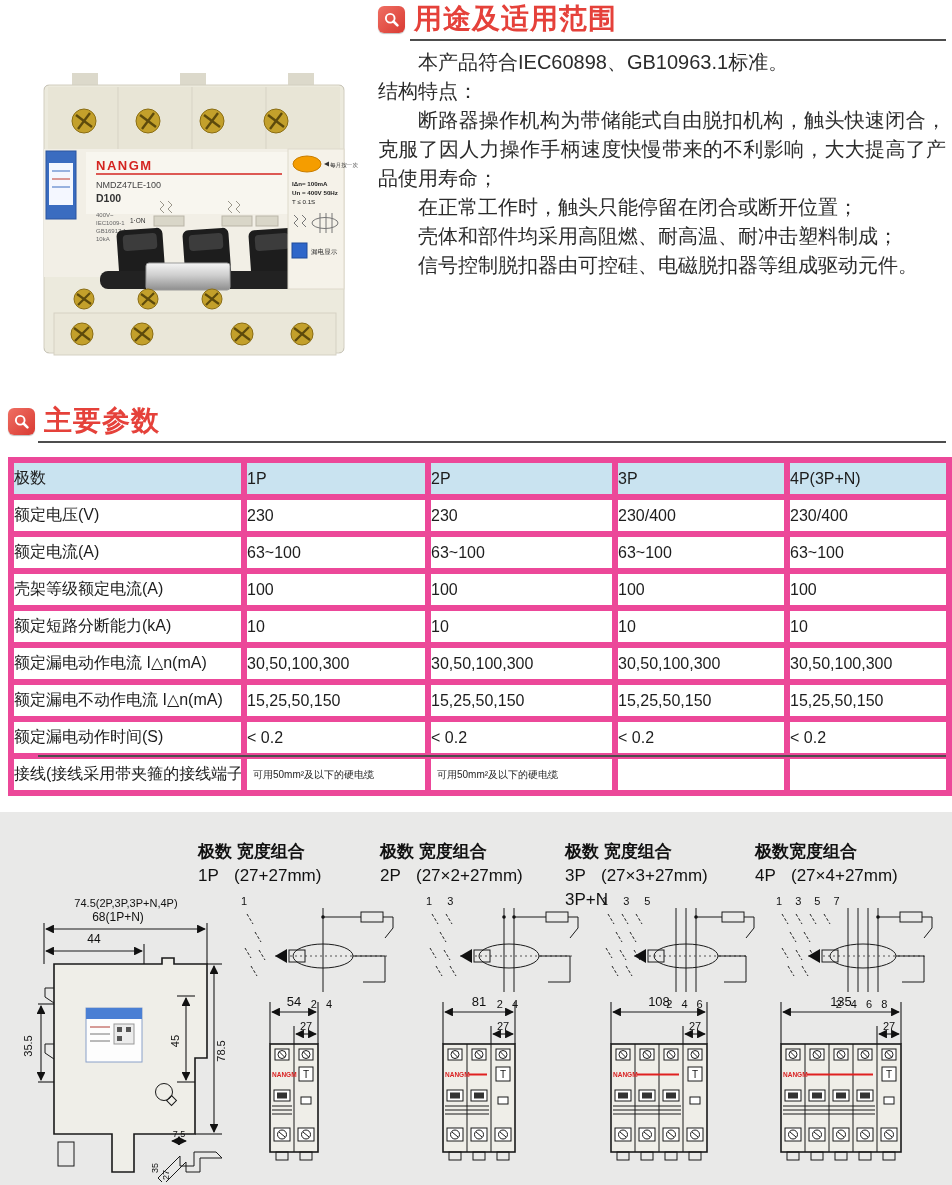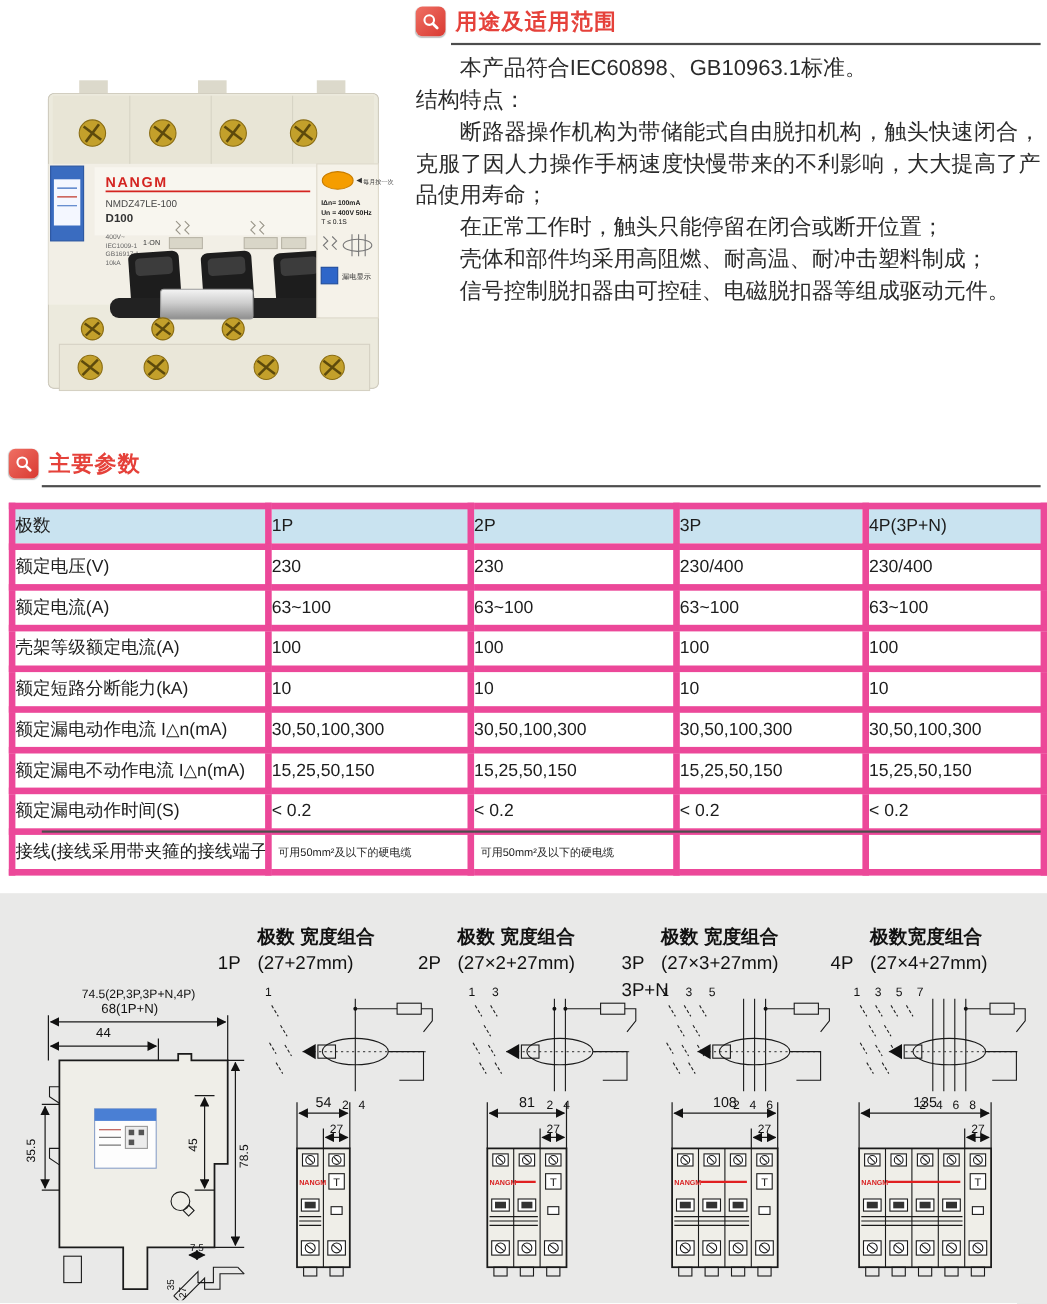--- a/index.html
+++ b/index.html
@@ -3,21 +3,21 @@
 <meta charset="utf-8">
 <style>
   html,body{margin:0;padding:0;}
   body{width:952px;height:1185px;background:#fff;font-family:"Liberation Sans","DejaVu Sans",sans-serif;}
   .page{position:relative;width:952px;height:1185px;background:#fff;overflow:hidden;}
 
   
   .sec-head{display:flex;align-items:center;gap:9px;height:34px;}
   .sec-icon{width:27px;height:27px;border-radius:6px;background:linear-gradient(135deg,#ef6f63,#d93a32);
             display:flex;align-items:center;justify-content:center;flex:0 0 auto;box-shadow:0 1px 1px rgba(0,0,0,.25);}
-  .sec-title{color:#e5413a;font-size:20px;font-weight:bold;letter-spacing:1px;white-space:nowrap;}
+  .sec-title{color:#e5413a;font-size:28px;font-weight:bold;letter-spacing:1px;white-space:nowrap;}
   .sec-rule{border-bottom:2px solid #4d4d4d;margin-top:3px;}
 
   
   .section-usage{position:absolute;left:378px;top:2px;width:568px;}
   .section-usage .sec-rule{margin-left:32px;}
   .usage-text{margin-top:7px;}
   .usage-text p{margin:0;font-size:20px;line-height:29px;color:#2b2b2b;text-align:justify;text-indent:2em;}
   .usage-text p.noindent{text-indent:0;}
 
   
@@ -26,21 +26,21 @@
   table.params th,table.params td{border:6px solid #ec4899;height:31px;padding:0;overflow:hidden;white-space:nowrap;}
   table.params thead th{background:#c9e3f0;font-weight:normal;text-align:left;}
   .cell-label{padding-left:13px;text-align:left;}
   .cell-val{padding-left:44px;text-align:left;}
   tr.wiring-row .cell-val{padding-left:6px;font-size:10px;}
 
   
   .section-dims{position:absolute;left:8px;top:752px;width:938px;}
   .panel{position:absolute;left:0;top:812px;width:952px;height:373px;background:#e9e9e8;}
   .col-head{position:absolute;top:28px;font-size:17px;line-height:24px;color:#111;white-space:nowrap;}
-  .col-head .l1{font-weight:bold;margin-left:36px;}
+  .col-head .l1{font-weight:bold;}
   .col-head .pole{display:inline-block;min-width:36px;}
   .schem{position:absolute;top:80px;}
   .front{position:absolute;top:170px;}
   .sideview{position:absolute;left:14px;top:84px;}
   .photo{position:absolute;left:26px;top:33px;}
 
   svg text{font-family:"Liberation Sans","DejaVu Sans",sans-serif;}
   .dline{stroke:#1a1a1a;stroke-width:1.1;fill:none;}
   .bold-outline{stroke:#1a1a1a;stroke-width:1.6;fill:#efeee8;}
   .thin{stroke:#1a1a1a;stroke-width:1;fill:none;}

